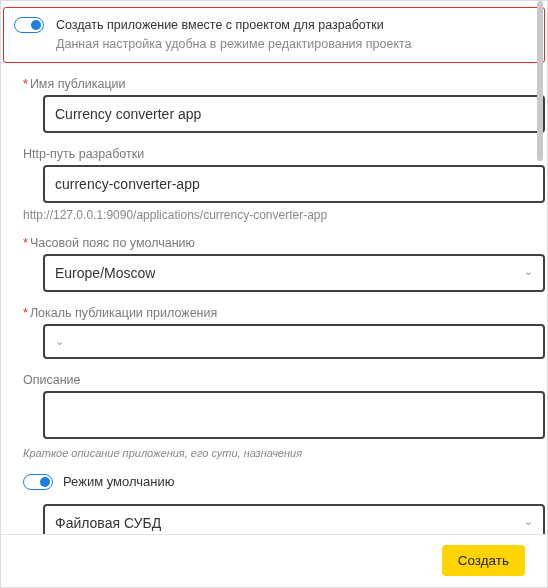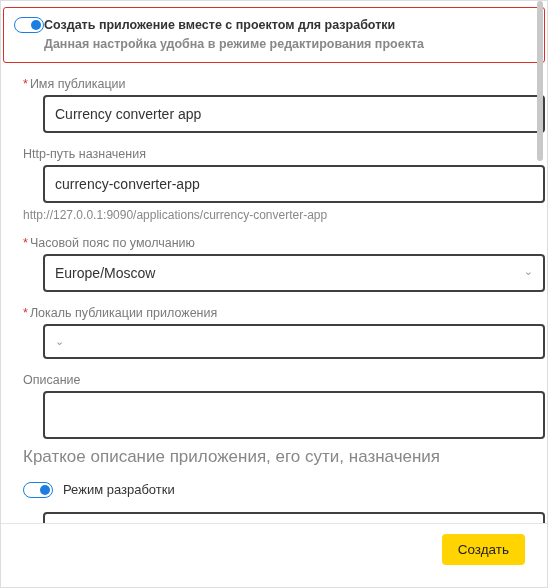--- a/index.html
+++ b/index.html
@@ -17,22 +17,21 @@
     .form {
       padding: 0 22px 0 22px;
     }
     .callout {
       border: 1px solid #d93025;
       border-radius: 3px;
       padding: 8px 10px;
       margin: 6px 2px 14px 2px;
       display: flex;
       align-items: flex-start;
-      gap: 0;
-      font-weight: bold;
+      gap: 12px;
     }
     .callout-text { flex: 1; font-size: 12.5px; line-height: 1.5; }
     .callout-title { color: #333; }
     .callout-sub { color: #888; }
     .toggle {
       width: 30px;
       height: 16px;
       border: 1px solid #1b7ee0;
       border-radius: 10px;
       position: relative;
@@ -77,41 +76,42 @@
       display: flex;
       align-items: flex-start;
       justify-content: space-between;
     }
     .select .chev {
       color: #999;
       font-size: 11px;
     }
     .textarea { height: 48px; resize: none; }
     .helper {
-      font-size: 17px;
+      font-size: 11px;
       color: #888;
       margin-top: 5px;
       display: block;
+      font-style: italic;
     }
     .url-preview {
       font-size: 12px;
       color: #888;
       margin-top: 5px;
     }
     .dev-mode-row {
       display: flex;
       align-items: center;
       gap: 10px;
       margin-bottom: 14px;
       margin-top: 4px;
     }
     .dev-mode-row .lbl { font-size: 13px; color: #333; }
     .footer {
       position: absolute;
-      bottom: 12px;
+      bottom: 1px;
       left: 0;
       right: 0;
       border-top: 1px solid #e5e5e5;
       padding: 10px 22px;
       display: flex;
       justify-content: flex-end;
       background: #fff;
     }
     .btn-primary {
       background: #ffd400;
@@ -157,21 +157,21 @@
 </div>
 
 <div class="form">
 
   <div class="field">
     <label class="label"><span class="req">*</span><span>Имя публикации</span></label>
     <input class="input" value="Currency converter app" style="">
   </div>
 
   <div class="field">
-    <label class="label">Http-путь назначения</label>
+    <label class="label">Http-путь разработки</label>
     <input class="input" value="currency-converter-app" style="">
     <div class="url-preview">http://127.0.0.1:9090/applications/currency-converter-app</div>
   </div>
 
   <div class="field">
     <label class="label"><span class="req">*</span><span>Часовой пояс по умолчанию</span></label>
     <div class="select">
       <span>Europe/Moscow</span>
       <span class="chev">⌄</span>
     </div>
@@ -187,21 +187,21 @@
   <div class="field">
     <label class="label">Описание</label>
     <textarea class="textarea" style=""></textarea>
     <span class="helper">Краткое описание приложения, его сути, назначения</span>
   </div>
 
   <div class="dev-mode-row">
     <div class="toggle on">
       <div class="knob"></div>
     </div>
-    <span class="lbl">Режим разработки</span>
+    <span class="lbl">Режим умолчанию</span>
   </div>
 
   <div class="field">
     <div class="select">
       <span>Файловая СУБД</span>
       <span class="chev">⌄</span>
     </div>
   </div>
 
 </div>

